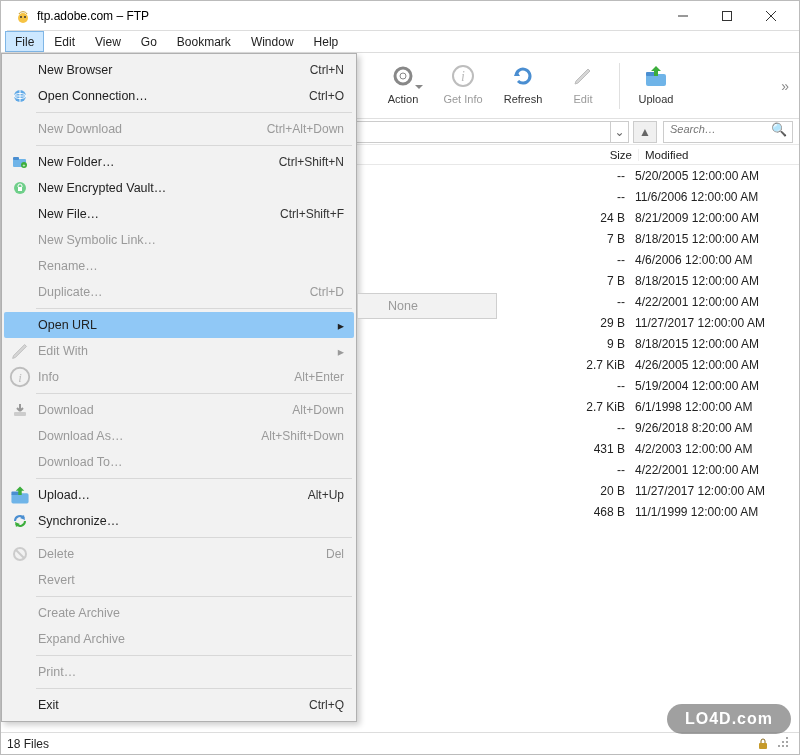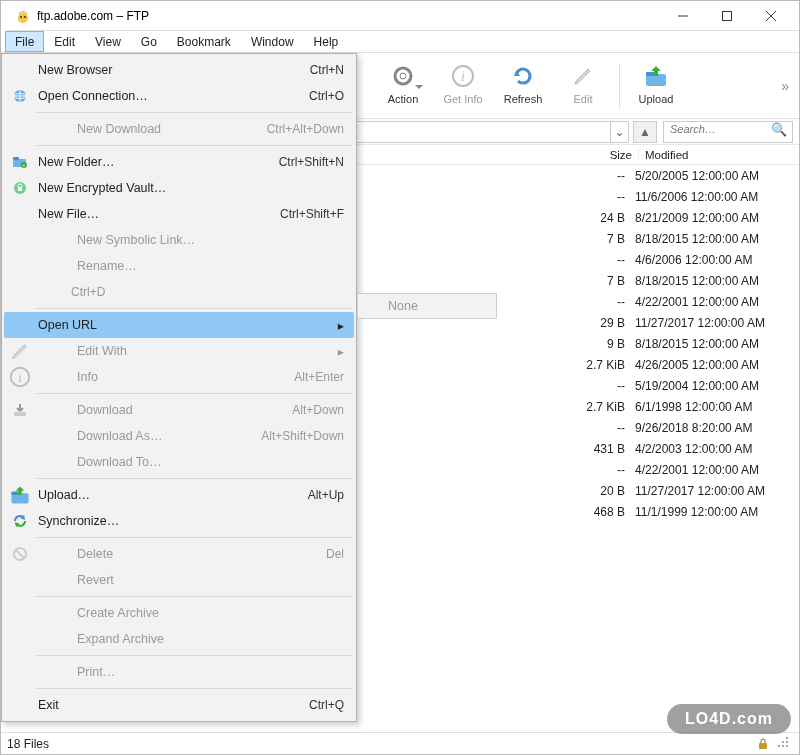--- a/index.html
+++ b/index.html
@@ -175,21 +175,21 @@
     font-size: 12.5px;
     padding: 0 10px 0 4px;
     color: #222;
   }
   .dd-item .dd-icon {
     width: 24px; height: 20px;
     display: flex; align-items: center; justify-content: center;
   }
   .dd-item .dd-label { flex: 1; padding-left: 6px; }
   .dd-item .dd-accel { color: #333; font-size: 12px; }
-  .dd-item.disabled { color: #9a9a9a; gap: 39px; }
+  .dd-item.disabled { color: #9a9a9a; }
   .dd-item.disabled .dd-accel { color: #9a9a9a; }
   .dd-item.highlighted {
     background: #90c8f6;
     border-radius: 2px;
   }
   .dd-item .dd-sub { margin-left: 6px; color: inherit; }
   .dd-sep {
     height: 1px; background: #d8d8d8; margin: 3px 2px 3px 32px;
   }
   
@@ -471,20 +471,21 @@
          <span class="dd-label">New Symbolic Link…</span>
          <span class="dd-accel"></span>
          </div>
     <div class="dd-item disabled">
       <span class="dd-icon"></span>
          <span class="dd-label">Rename…</span>
          <span class="dd-accel"></span>
          </div>
     <div class="dd-item disabled">
       <span class="dd-icon"></span>
+         <span class="dd-label">Duplicate…</span>
          <span class="dd-accel">Ctrl+D</span>
          </div>
     <div class="dd-sep"></div>
     <div class="dd-item highlighted">
       <span class="dd-icon"></span>
          <span class="dd-label">Open URL</span>
          <span class="dd-accel"></span>
          <span class="dd-sub">▸</span>
     </div>
     <div class="dd-item disabled">

